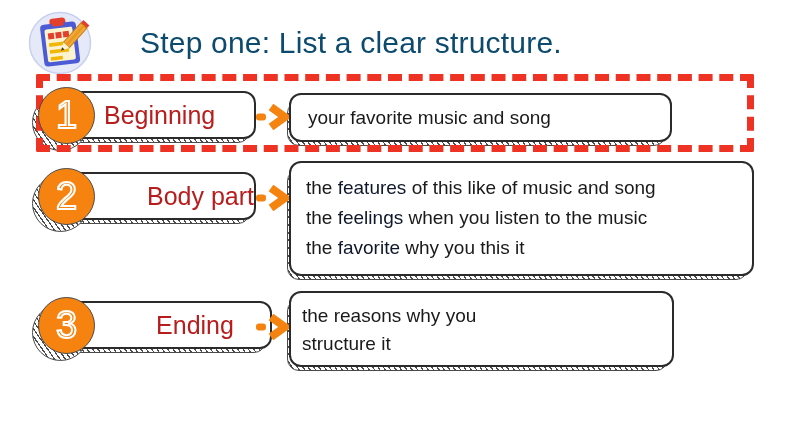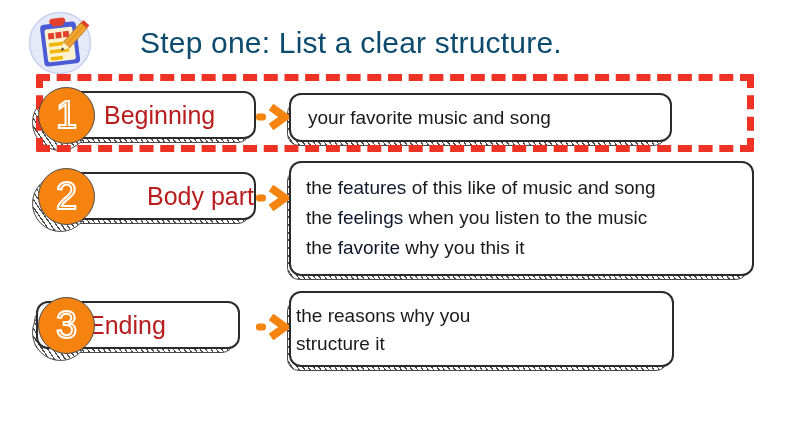--- a/index.html
+++ b/index.html
@@ -58,21 +58,21 @@
 
   
   .cbox{color:#1a1a1a;font-size:19px;}
   .cbox .cline{white-space:nowrap;}
   .cbox .red,.cbox span.red{color:#0f172a;}
   .cbox1{left:289px;top:93px;width:379px;height:45px;}
   .cbox1 .cline{line-height:45px;padding-left:17px;}
   .cbox2{left:289px;top:161px;width:461px;height:101px;padding-top:10px;box-sizing:content-box;}
   .cbox2 .cline{line-height:30px;padding-left:15px;}
   .cbox3{left:289px;top:291px;width:381px;height:72px;}
-  .cbox3 .cline{line-height:28px;padding-left:5px;}
+  .cbox3 .cline{line-height:28px;padding-left:11px;}
   .cbox3 .cline:first-child{padding-top:9px;}
 </style>
 </head>
 <body>
 
 <div class="abs" style="left:28px;top:11px;width:64px;height:64px;">
   <svg width="64" height="64" viewBox="0 0 64 64">
     <circle cx="32" cy="32" r="30.5" fill="#E6EAF8" stroke="#C7D0EE" stroke-width="1.5"></circle>
     <g transform="rotate(-7 32 32)">
       <rect x="24" y="7" width="16" height="11" rx="3" fill="#E2402C"></rect>
@@ -132,21 +132,21 @@
     </svg>
   </div>
   <div class="sbox cbox cbox2">
     <div class="cline"><span>the </span><span class="red">features</span><span> of this like of music and song</span></div>
     <div class="cline"><span>the </span><span class="red">feelings</span><span> when you listen to the music</span></div>
     <div class="cline"><span>the </span><span class="red">favorite</span><span> why you this it</span></div>
   </div>
 </div>
 
 <div>
-  <div class="sbox pill" style="left:36px;top:301px;">
+  <div class="sbox pill" style="left:68px;top:301px;text-align:center;">
     <span class="pill-label">Ending</span>
   </div>
   <div class="numcircle" style="left:38px;top:297px;">
     <span class="num">3</span>
   </div>
   <div class="abs arrow" style="left:255px;top:314px;">
     <svg width="34" height="26" viewBox="0 0 34 26">
       <rect x="1" y="9.5" width="10" height="7" rx="3" fill="#F5830F"></rect>
       <path d="M16 3 L30 13 L16 23" stroke="#F5830F" stroke-width="8" fill="none" stroke-linejoin="miter"></path>
     </svg>

